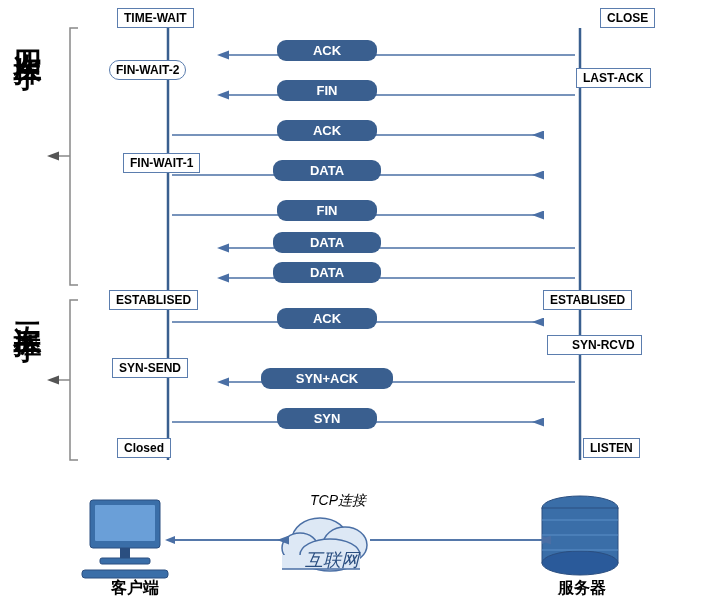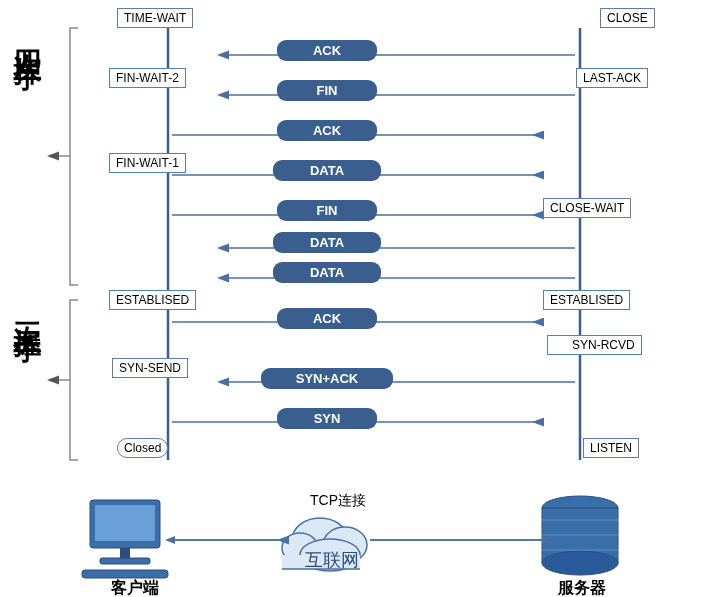--- a/index.html
+++ b/index.html
@@ -31,21 +31,21 @@
       color: #000;
       writing-mode: vertical-rl;
       text-orientation: mixed;
     }
     .state-box {
       position: absolute;
       border: 1.5px solid #5b7dae;
       background: #fff;
       color: #000;
       font-size: 12px;
-      font-weight: normal;
+      font-weight: bold;
       padding: 2px 6px;
       white-space: nowrap;
       text-align: center;
     }
     .msg-box {
       position: absolute;
       background: #3a5f8f;
       color: #fff;
       font-size: 13px;
       font-weight: bold;
@@ -59,20 +59,21 @@
       font-size: 16px;
       font-weight: bold;
       color: #000;
       text-align: center;
     }
     .tcp-label {
       position: absolute;
       font-size: 14px;
       color: #000;
       text-align: center;
+      font-style: italic;
     }
   </style>
 </head>
 <body>
 
 <div class="diagram-container">
 
   <svg class="main-svg">
 
     <line x1="168" y1="28" x2="168" y2="460" stroke="#3a5f8f" stroke-width="2.5"></line>
@@ -160,29 +161,28 @@
   <div class="chinese-label" style="left:8px; top:300px; font-size:28px; color:#000; letter-spacing:4px;">三次握手</div>
 
   <div class="client-label" style="left:95px; top:578px; width:80px;">客户端</div>
   <div class="server-label" style="left:542px; top:578px; width:80px;">服务器</div>
 
   <div class="tcp-label" style="left:310px; top:492px; font-size:14px;">TCP连接</div>
 
   <div class="tcp-label" style="left:305px; top:548px; font-size:18px; color:#2a4e80;">互联网</div>
 
   <div class="state-box" style="left:117px; top:8px;">TIME-WAIT</div>
-  <div class="state-box" style="left:109px; top:68px;">FIN-WAIT-2</div>
-  <div class="state-box" style="left:109px; top:153px;">FIN-WAIT-1</div>
+  <div class="state-box" style="left:109px; top:60px;border-radius:10px;">FIN-WAIT-2</div>
+  <div class="state-box" style="left:123px; top:153px;">FIN-WAIT-1</div>
   <div class="state-box" style="left:109px; top:290px;">ESTABLISED</div>
   <div class="state-box" style="left:112px; top:358px;">SYN-SEND</div>
-  <div class="state-box" style="left:117px; top:438px; border-radius:10px;">Closed</div>
+  <div class="state-box" style="left:117px; top:438px; border-radius:0;">Closed</div>
 
   <div class="state-box" style="left:557px; top:8px;margin-left:43px;">CLOSE</div>
   <div class="state-box" style="left:576px; top:68px;">LAST-ACK</div>
-  <div class="state-box" style="left:543px; top:198px;">CLOSE-WAIT</div>
   <div class="state-box" style="left:543px; top:290px;">ESTABLISED</div>
   <div class="state-box" style="left:547px; top:335px;padding-left:24px;">SYN-RCVD</div>
   <div class="state-box" style="left:556px; top:438px;margin-left:27px;">LISTEN</div>
 
   <div class="msg-box" style="left:277px; top:40px; width:100px;">ACK</div>
   <div class="msg-box" style="left:277px; top:80px; width:100px;">FIN</div>
   <div class="msg-box" style="left:277px; top:120px; width:100px;">ACK</div>
   <div class="msg-box" style="left:273px; top:160px; width:108px;">DATA</div>
   <div class="msg-box" style="left:277px; top:200px; width:100px;">FIN</div>
   <div class="msg-box" style="left:273px; top:232px; width:108px;">DATA</div>

